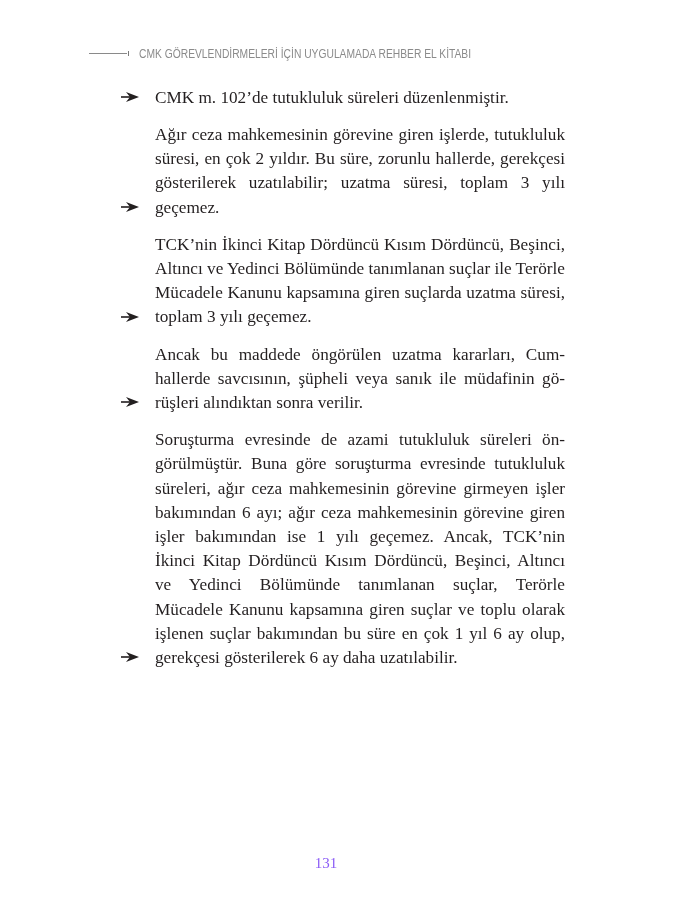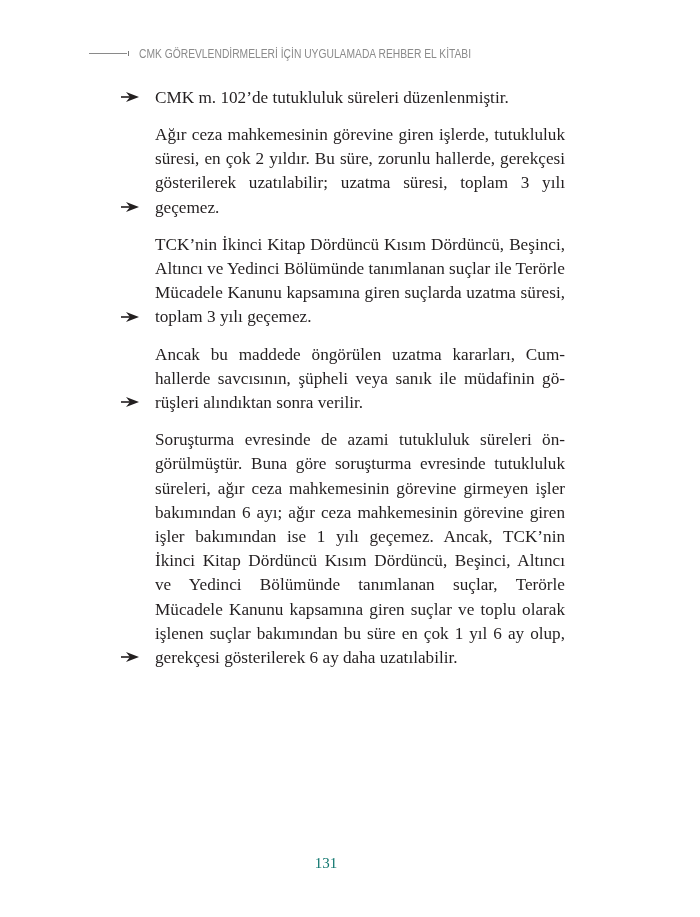--- a/index.html
+++ b/index.html
@@ -74,21 +74,21 @@
       hyphens: manual;
       width: 410px;
     }
     .page-number {
       position: absolute;
       top: 855px;
       left: 0;
       width: 652px;
       text-align: center;
       font-size: 15px;
-      color: #0f766e;
+      color: #8b5cf6;
     }
   </style>
 </head>
 <body>
 
 <div class="running-header">
   <div class="header-rule"></div>
   <div class="header-square"></div>
   <div class="header-title">CMK GÖREVLENDİRMELERİ İÇİN UYGULAMADA REHBER EL KİTABI</div>
 </div>

